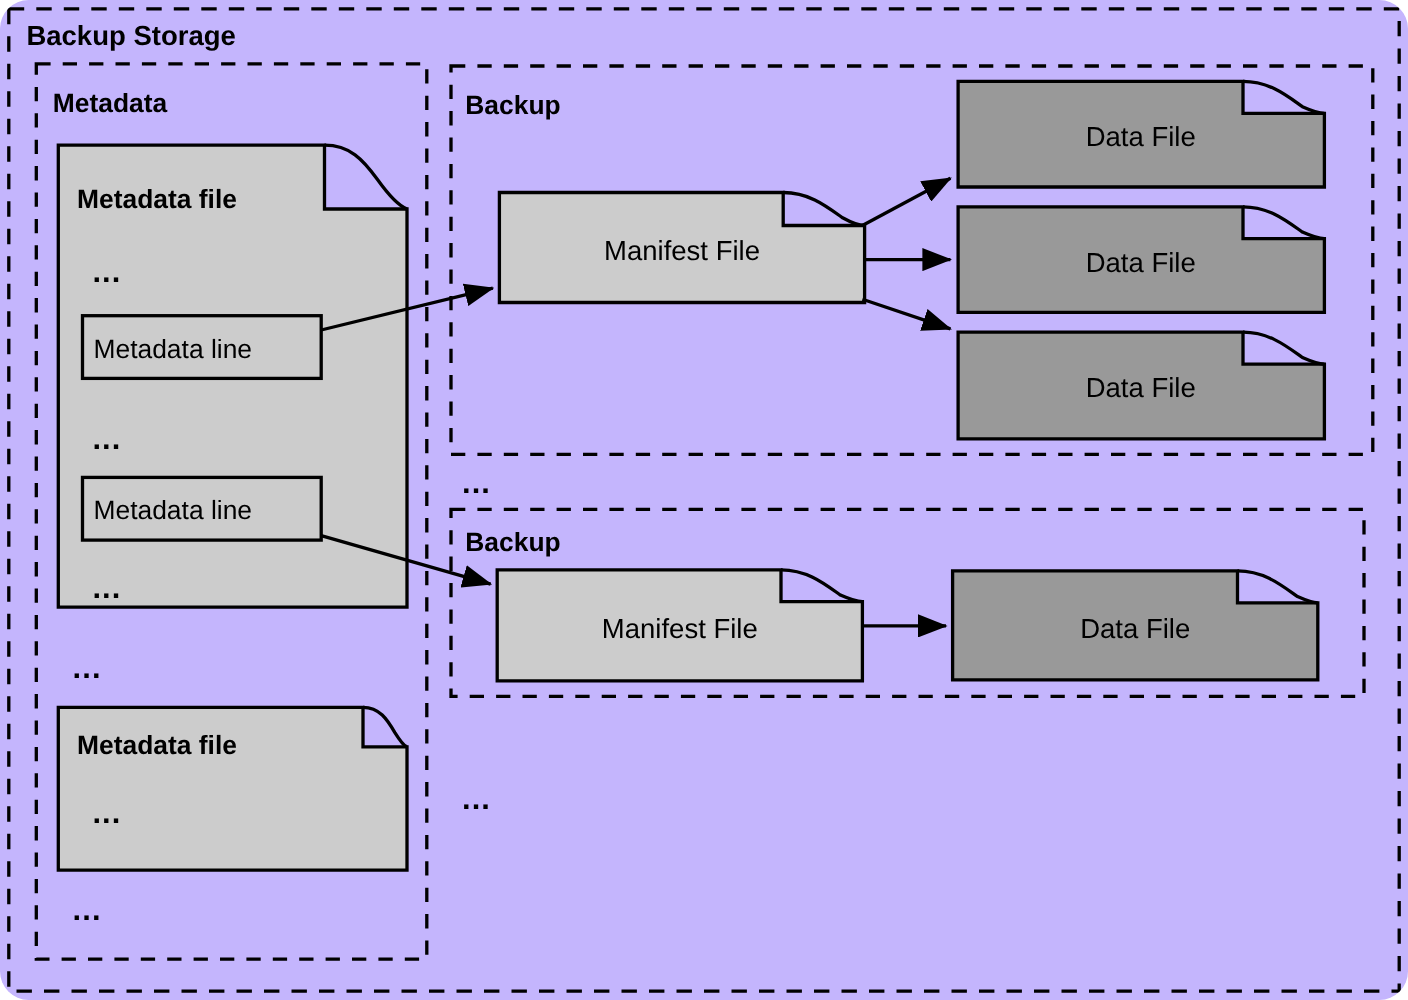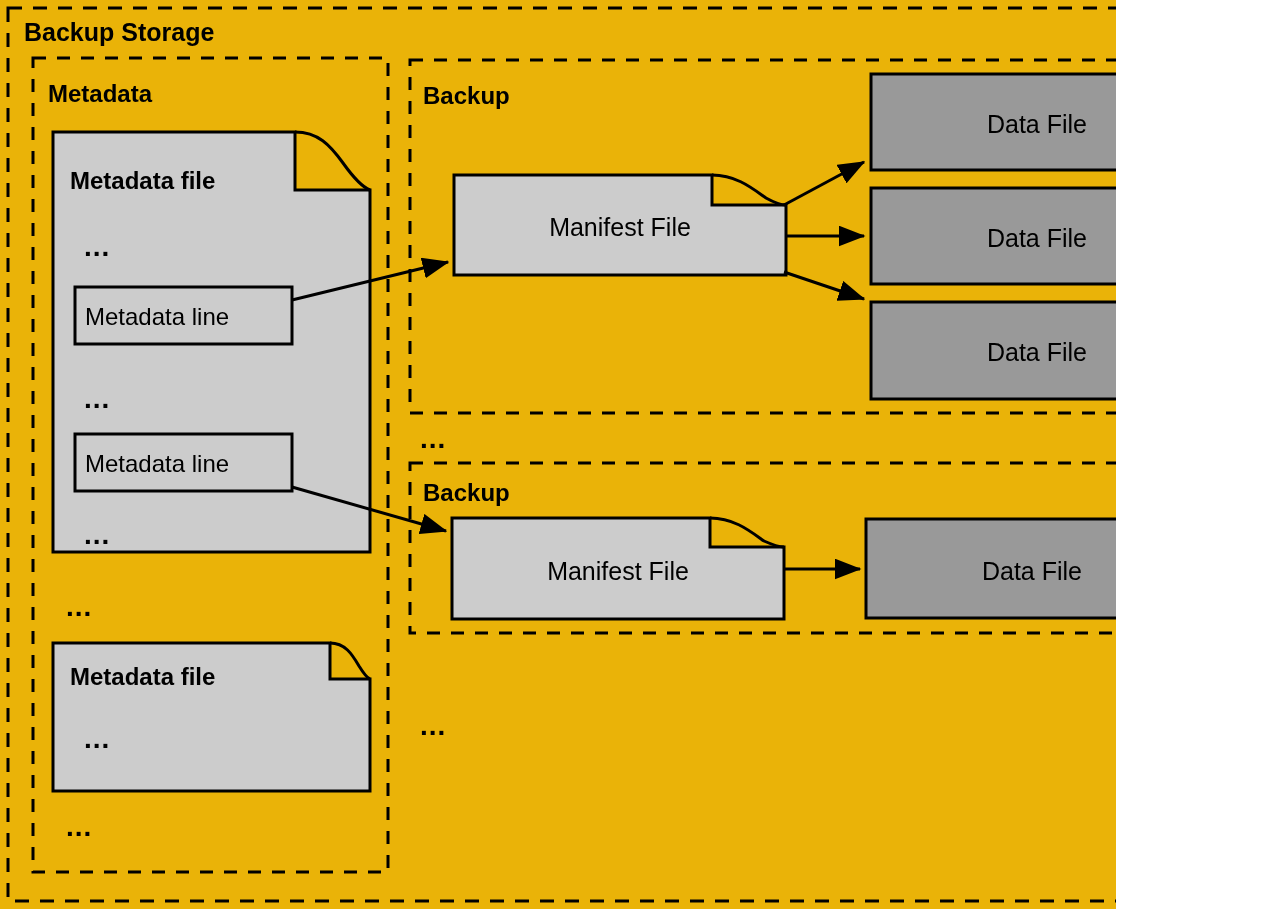--- a/index.html
+++ b/index.html
@@ -5,24 +5,25 @@
   html, body {
     margin: 0;
     padding: 0;
     background: #ffffff;
   }
   body {
     font-family: "Liberation Sans", sans-serif;
   }
   #stage {
     position: relative;
-    width: 1116px;
+    width: 1280px;
     height: 909px;
-    background: #eab308;
+    background: #c4b5fd;
     overflow: hidden;
+    border-radius: 26px;
   }
   #stage svg {
     position: absolute;
     left: 0;
     top: 0;
   }
   .frame-label {
     font-weight: bold;
     fill: #000000;
     font-family: "Liberation Sans", sans-serif;

